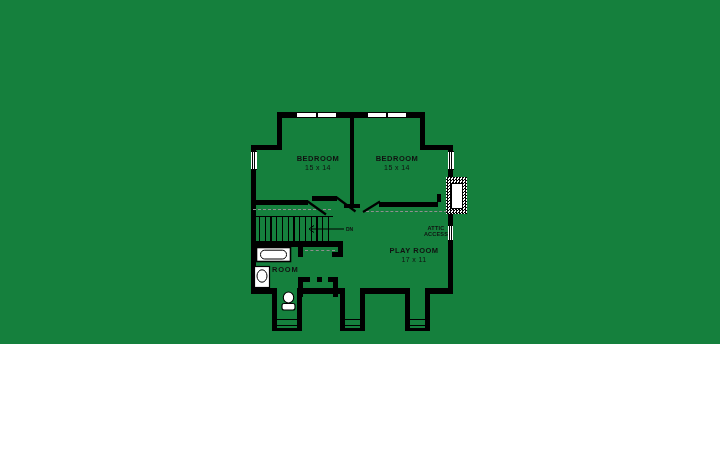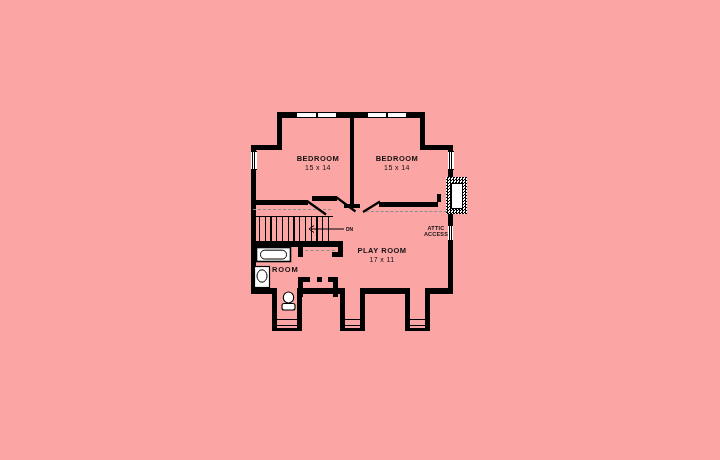--- a/index.html
+++ b/index.html
@@ -1,16 +1,16 @@
 <!DOCTYPE html>
 <html><head>
 <meta charset="utf-8">
 <style>
   html,body{margin:0;padding:0;background:#fff;}
-  .stage{position:relative;width:720px;height:460px;background:#fca5a5;overflow:hidden;
+  .stage{position:relative;width:720px;height:344px;background:#15803d;overflow:hidden;
          font-family:"Liberation Sans",sans-serif;}
   .w{position:absolute;background:#000;}
   .white{position:absolute;background:#fff;box-sizing:border-box;}
   .dash{position:absolute;height:0;border-top:1.5px dashed #8f8f8f;}
   .treads{position:absolute;background-image:repeating-linear-gradient(to right,#000 0 1.2px,transparent 1.2px 5.75px);}
   .lbl{position:absolute;color:#111;text-align:center;line-height:8.5px;}
   .room-name{font-size:7.5px;letter-spacing:.5px;font-weight:bold;}
   .room-size{font-size:7px;letter-spacing:.4px;}
   .tiny{font-size:5.5px;line-height:6.5px;letter-spacing:.2px;font-weight:bold;}
   .dn{position:absolute;font-size:5px;color:#111;font-weight:bold;}
@@ -131,21 +131,21 @@
   </svg>
 
   <div class="lbl" style="left:280px;top:155px;width:76px;">
     <div class="room-name">BEDROOM</div>
     <div class="room-size">15 x 14</div>
   </div>
   <div class="lbl" style="left:359px;top:155px;width:76px;">
     <div class="room-name">BEDROOM</div>
     <div class="room-size">15 x 14</div>
   </div>
-  <div class="lbl" style="left:344px;top:247px;width:76px;">
+  <div class="lbl" style="left:376px;top:247px;width:76px;">
     <div class="room-name">PLAY ROOM</div>
     <div class="room-size">17 x 11</div>
   </div>
   <div class="bath-lbl" style="left:272px;top:264.5px;">ROOM</div>
   <div class="lbl tiny" style="left:419px;top:224.5px;width:34px;">
     <div>ATTIC</div>
     <div>ACCESS</div>
   </div>
   <div class="dn" style="left:346px;top:225.5px;">DN</div>
 

